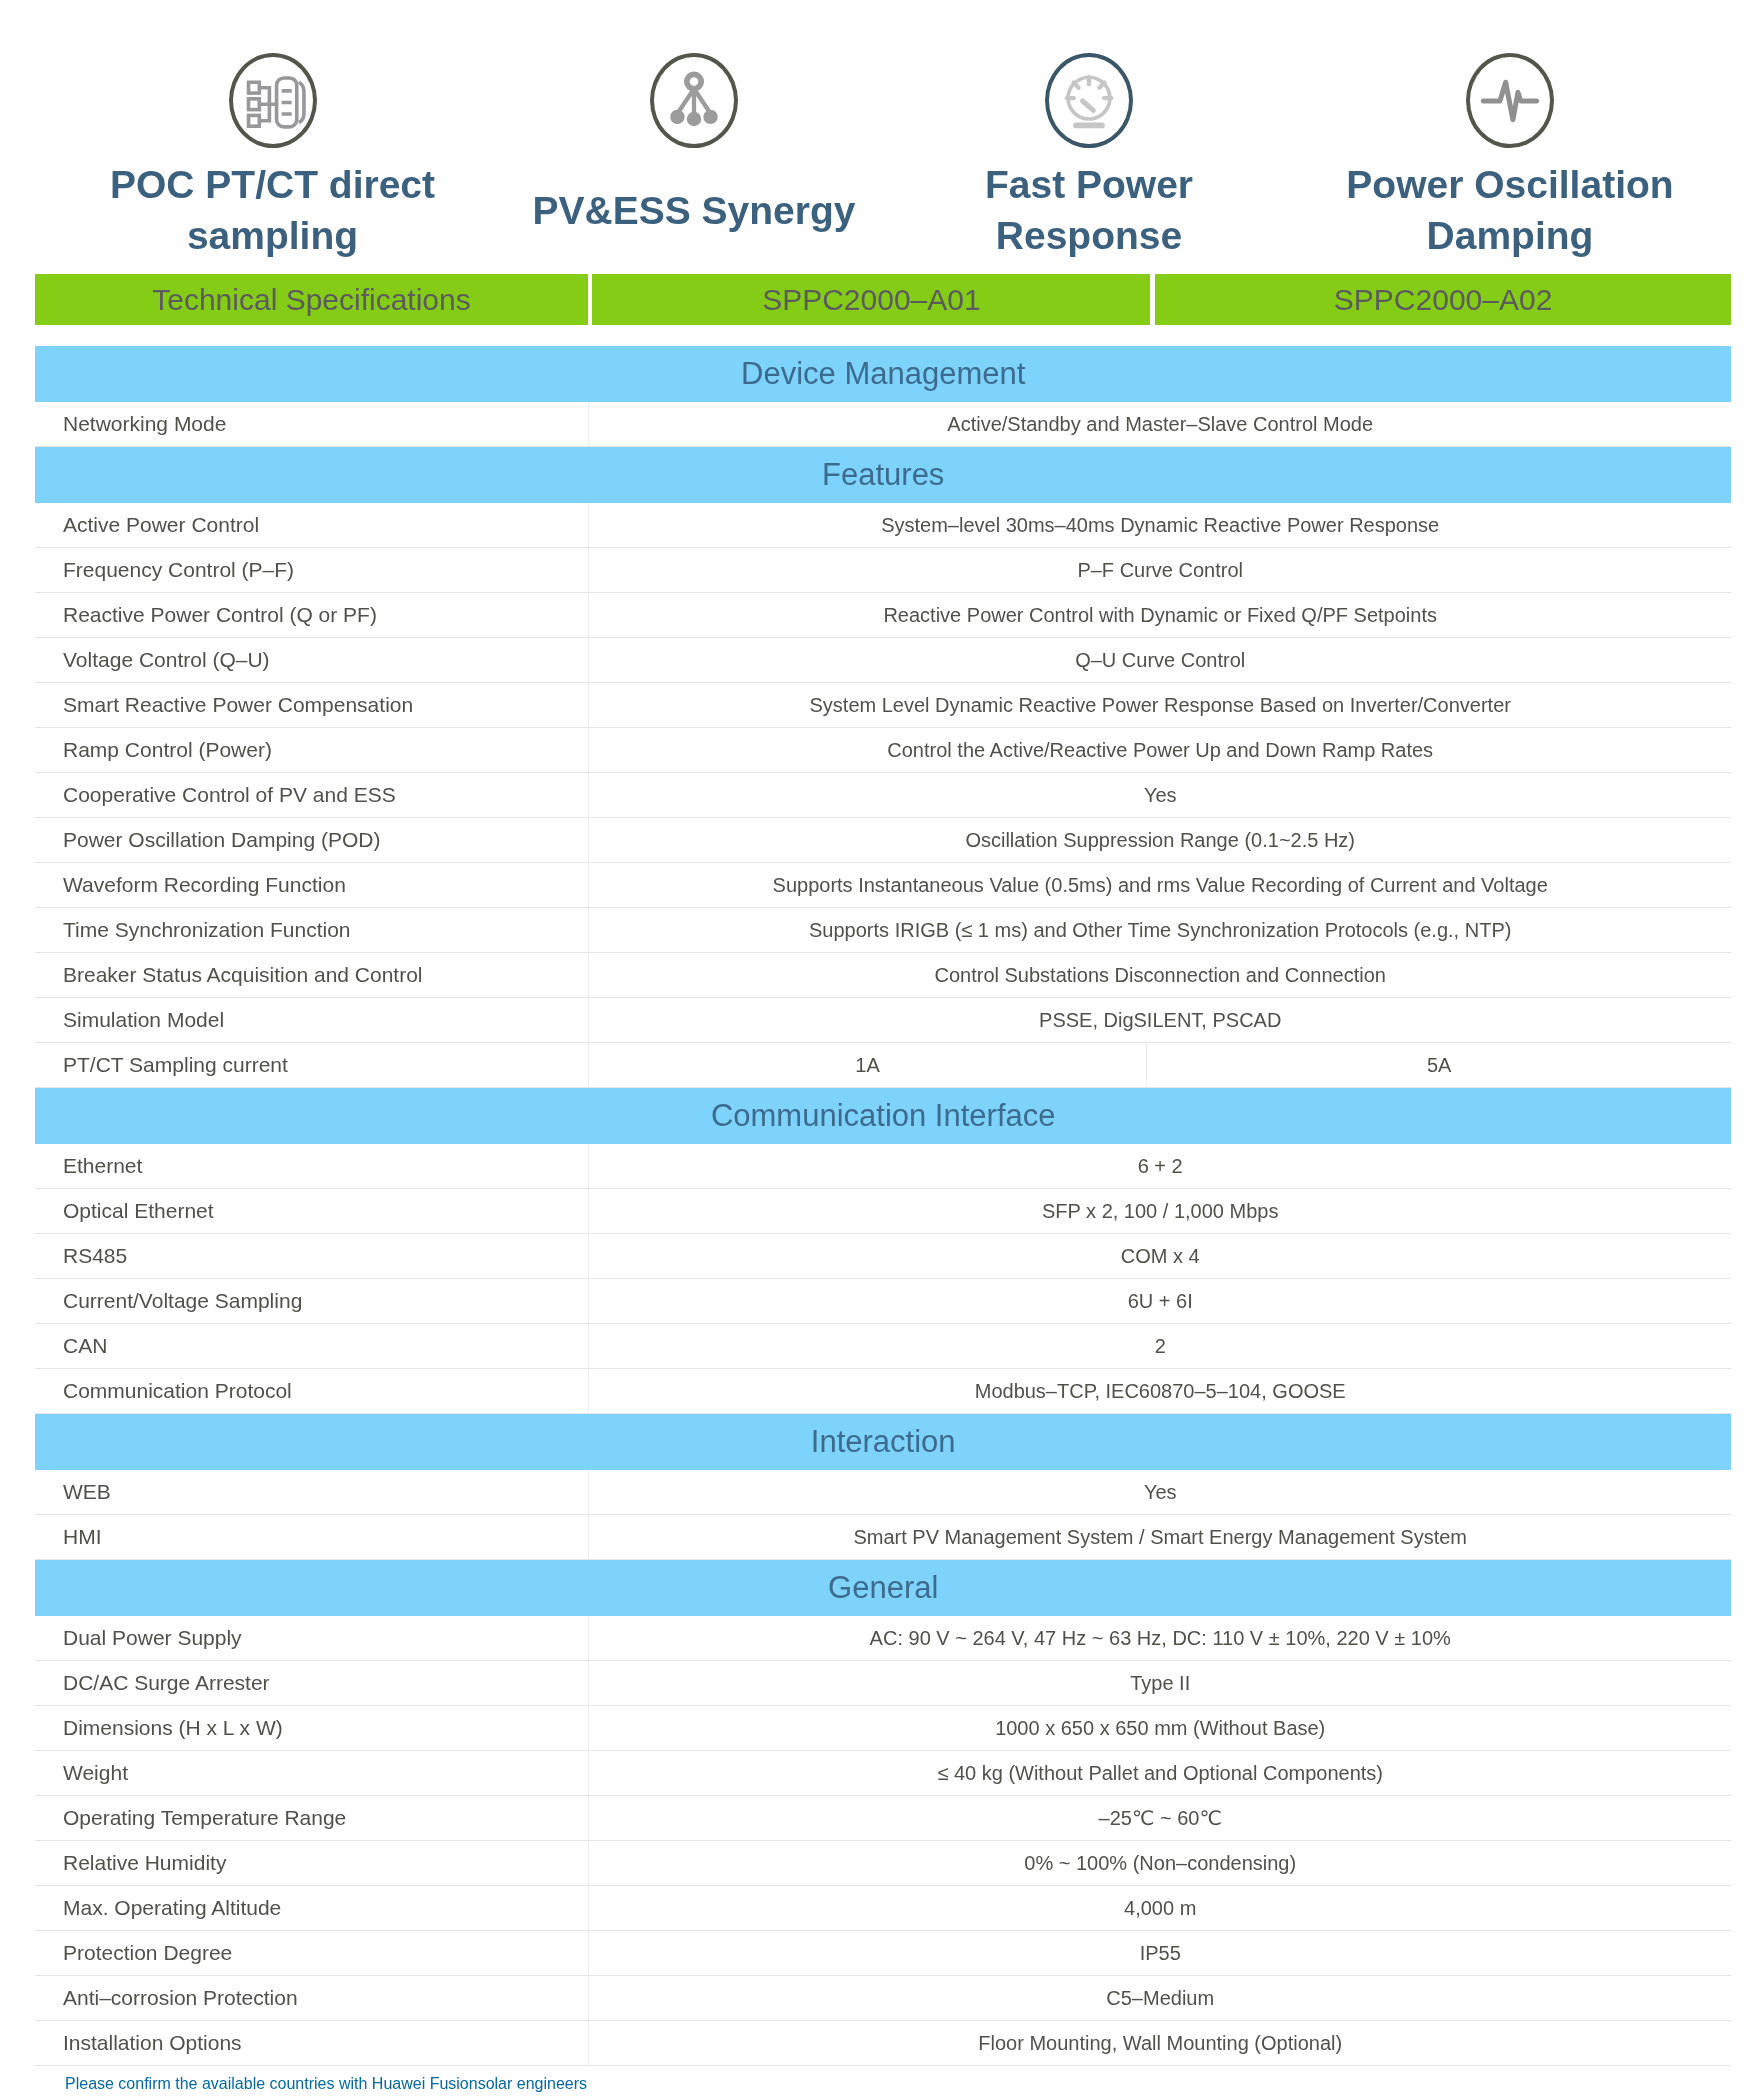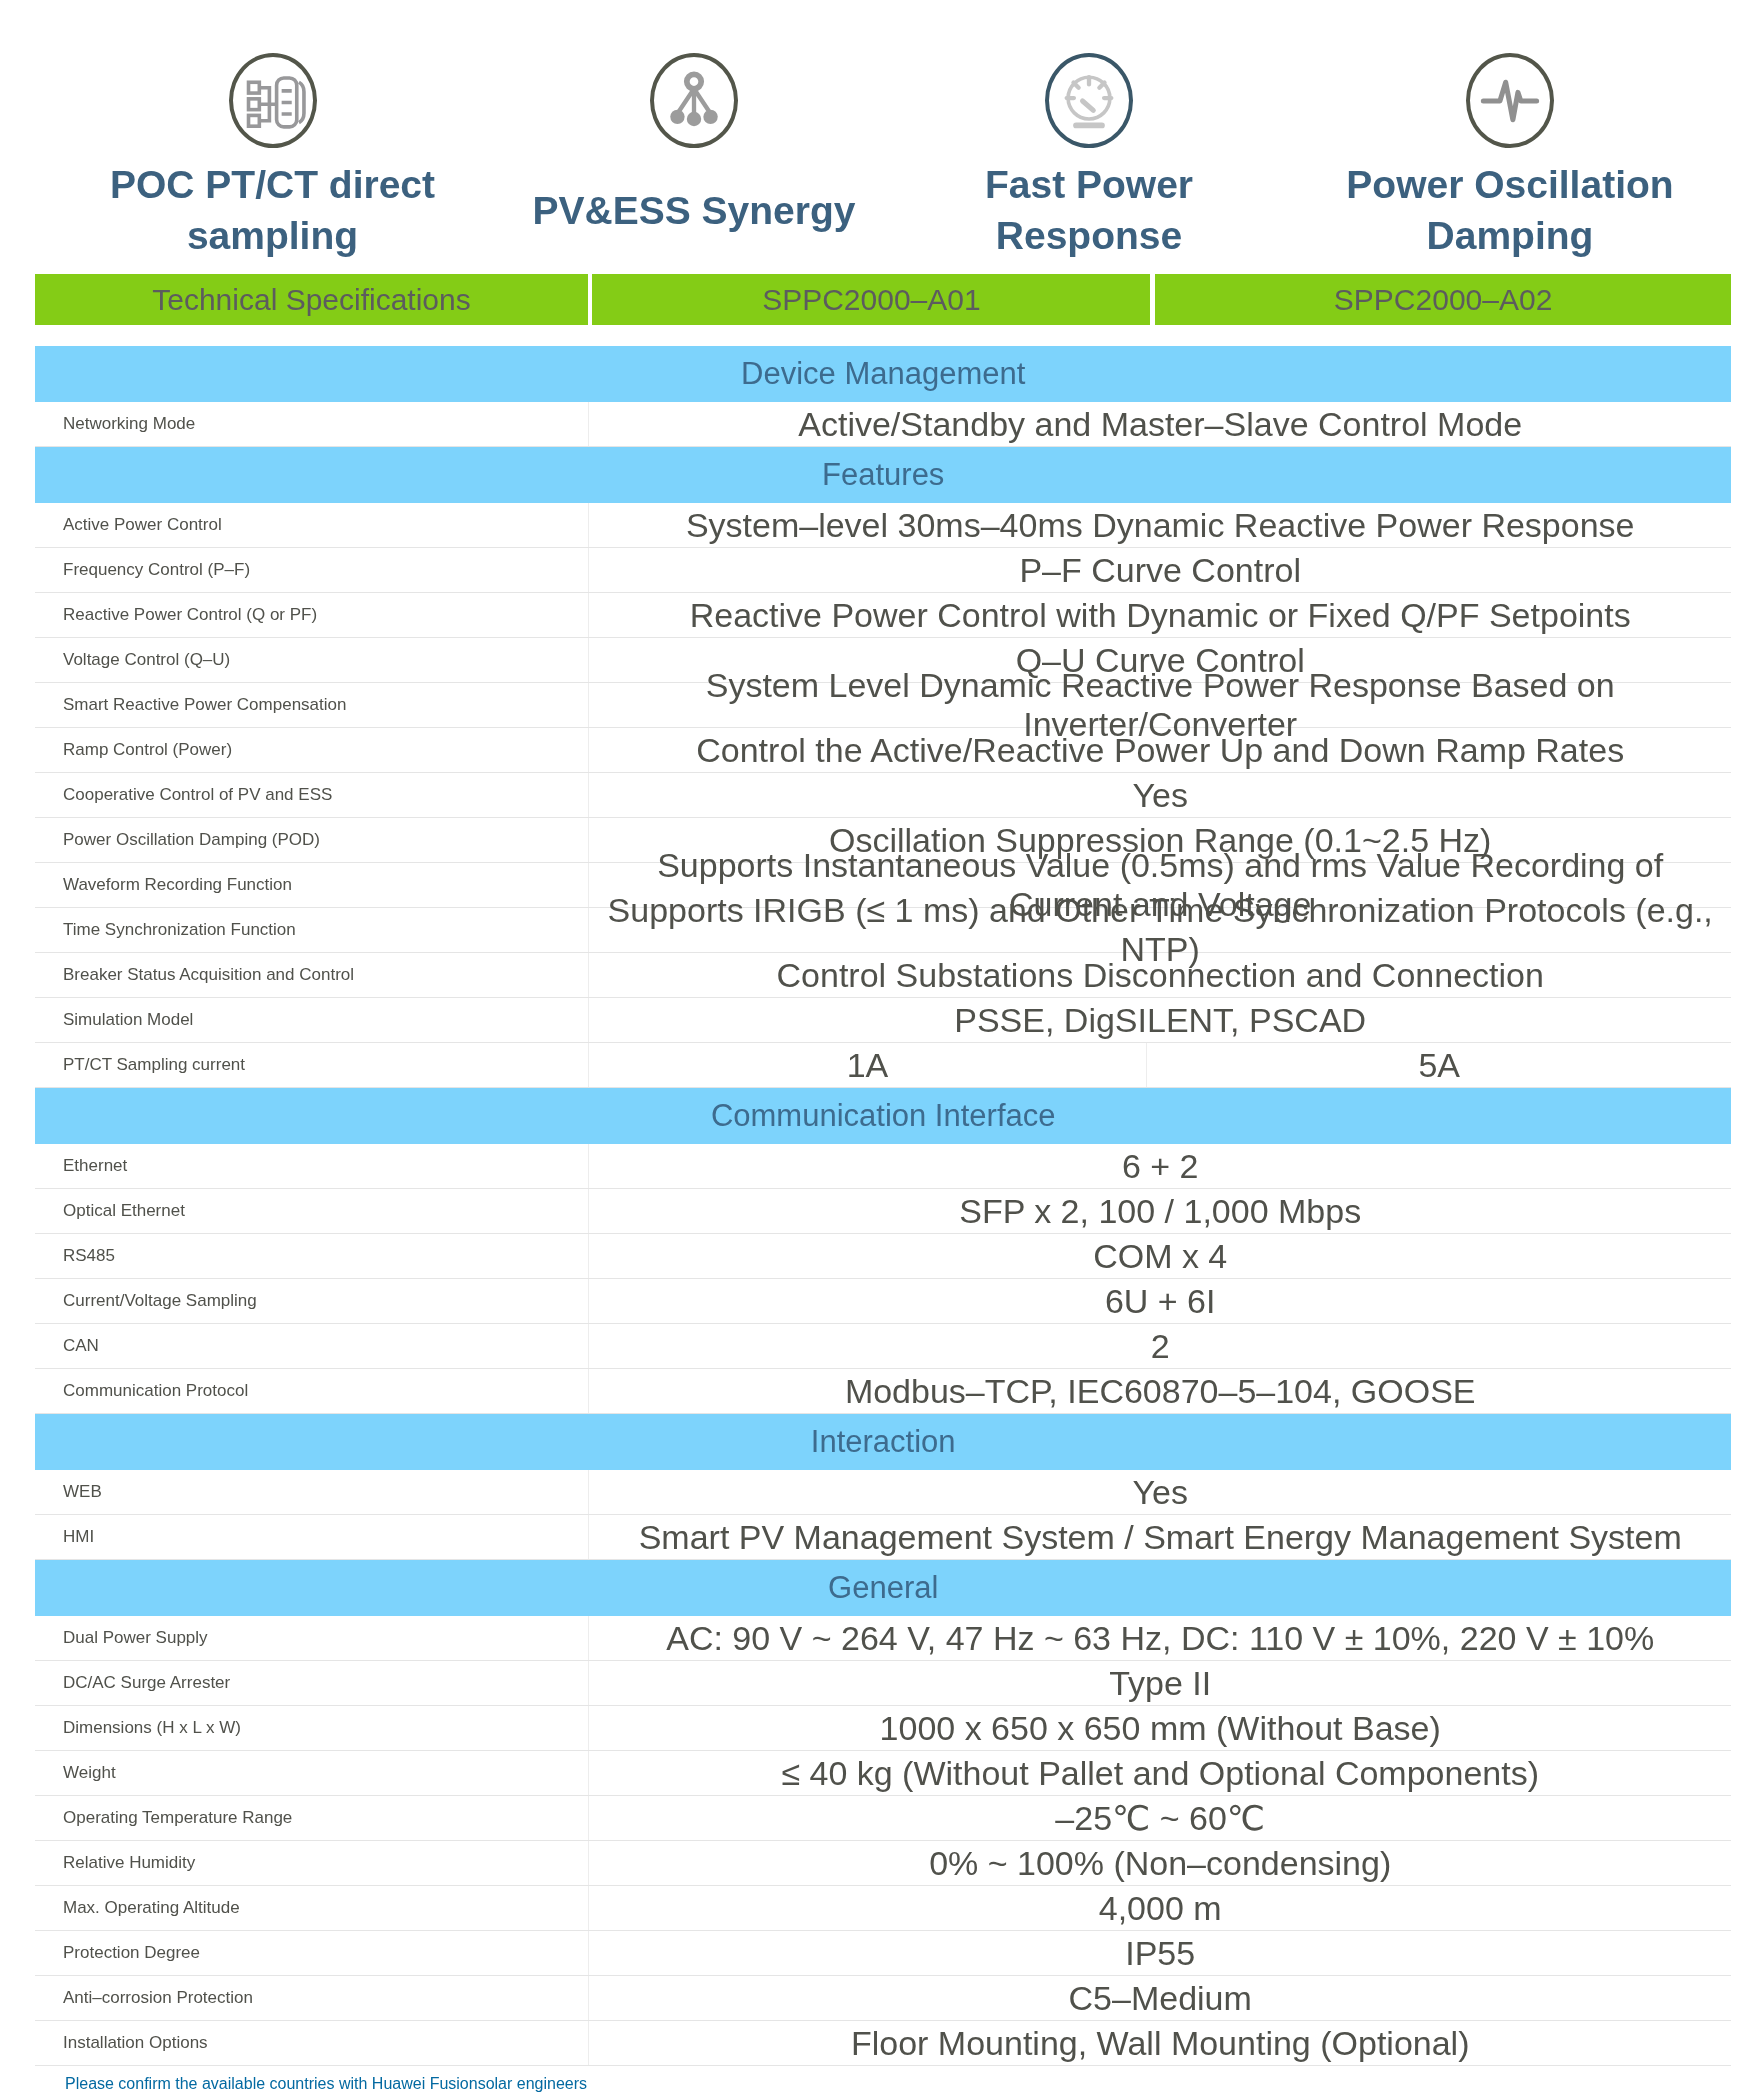--- a/index.html
+++ b/index.html
@@ -57,28 +57,28 @@
     display: flex;
     height: 45px;
     border-bottom: 1.8px solid #E5E5E5;
     background: #ffffff;
     align-items: stretch;
   }
   .spec-label {
     width: 553px;
     display: flex; align-items: center;
     padding-left: 28px;
-    font-size: 17px; color: #50514B;
+    font-size: 21px; color: #50514B;
   }
   .spec-value {
     flex: 1;
     border-left: 1.8px solid #EDEDED;
     display: flex; align-items: center; justify-content: center;
     text-align: center;
-    font-size: 34px; color: #50514B;
+    font-size: 20px; color: #50514B;
     padding: 0 8.8px;
   }
   .spec-row .spec-value.split:nth-child(2) { flex: none; width: 558px; }
 
   .footer-note {
     margin: 8.8px 0 0 65px;
     font-size: 16px; color: #0369a1;
   }
 </style>
 </head>

